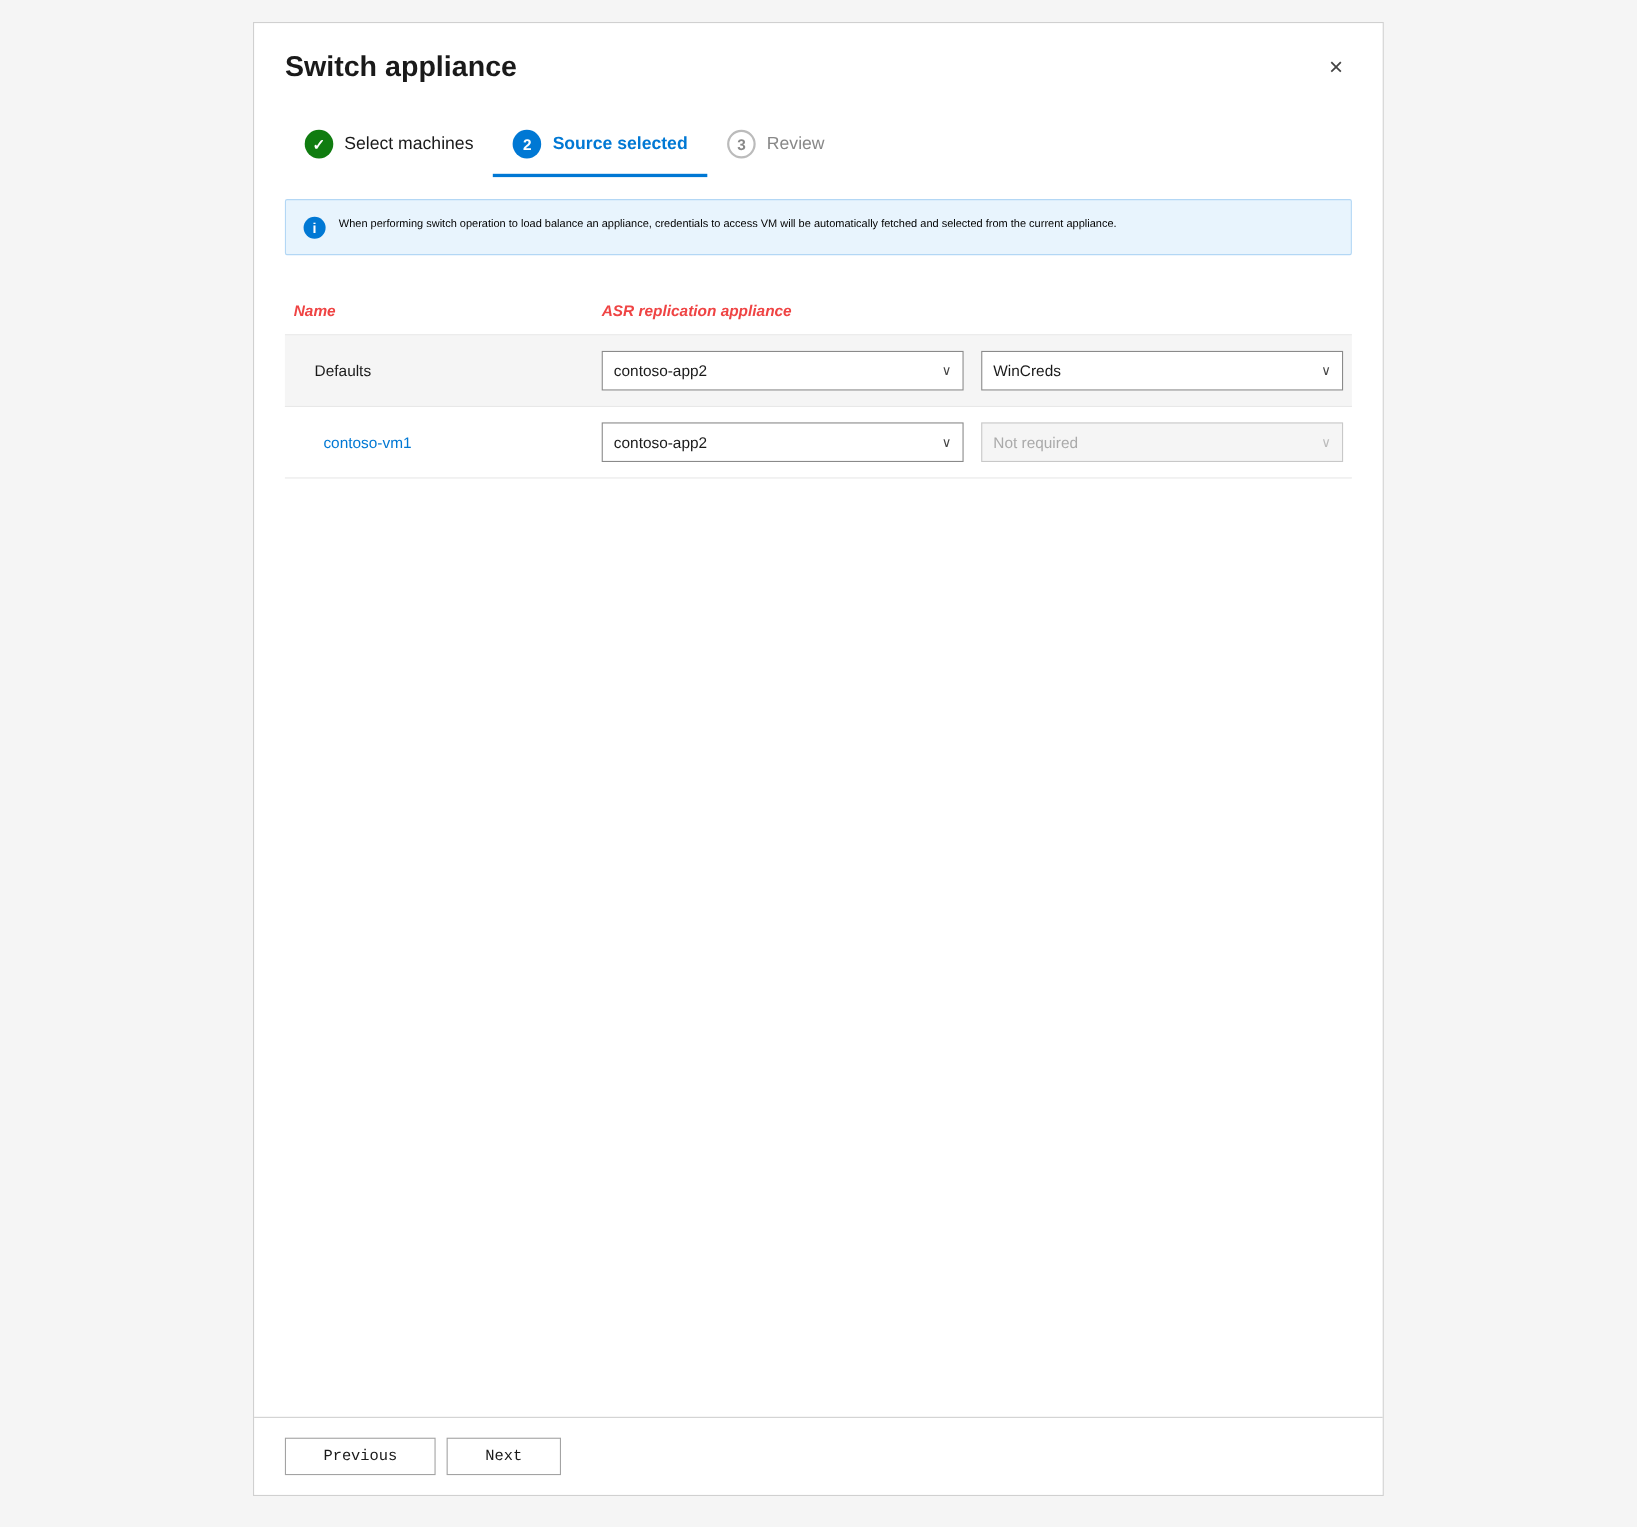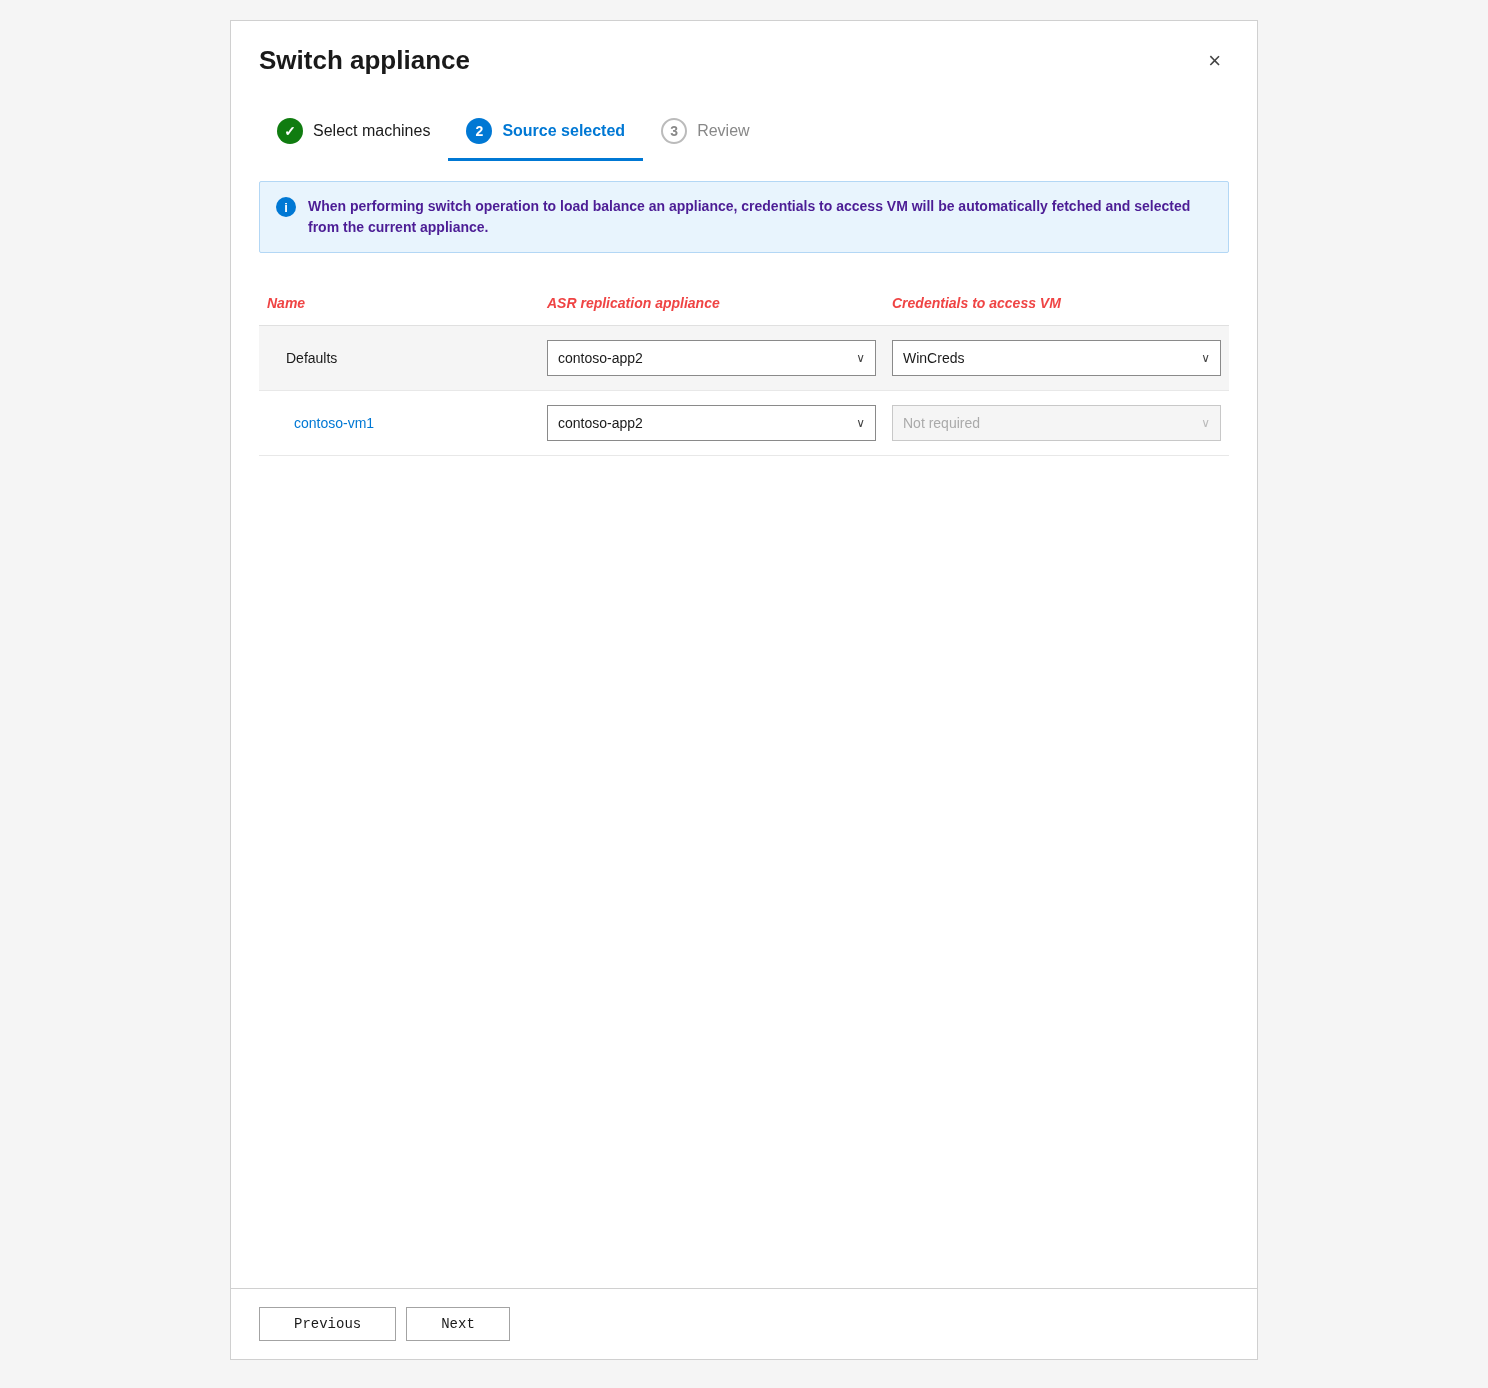--- a/index.html
+++ b/index.html
@@ -125,24 +125,23 @@
       color: #fff;
       display: flex;
       align-items: center;
       justify-content: center;
       font-size: 13px;
       font-weight: 700;
       flex-shrink: 0;
       margin-top: 1px;
     }
     .info-text {
-      font-size: 14px;
-      color: #4c1d95;
+      font-size: 10px;
+      color: #000000;
       line-height: 1.5;
-      font-weight: bold;
     }
 
     
     .table-container {
       width: 100%;
     }
     .table-header {
       display: grid;
       grid-template-columns: 280px 1fr 1fr;
       padding: 8px 0;
@@ -258,21 +257,20 @@
     <div class="info-banner">
       <div class="info-icon">i</div>
       <span class="info-text">When performing switch operation to load balance an appliance, credentials to access VM will be automatically fetched and selected from the current appliance.</span>
     </div>
 
     <div class="table-container">
 
       <div class="table-header">
         <div class="table-header-cell">Name</div>
         <div class="table-header-cell">ASR replication appliance</div>
-        <div class="table-header-cell">Credentials to access VM</div>
       </div>
 
       <div class="table-row defaults-row">
         <div class="table-cell name-cell">Defaults</div>
         <div class="table-cell">
           <div class="dropdown">
             <span>contoso-app2</span>
             <span class="dropdown-arrow">∨</span>
           </div>
         </div>

